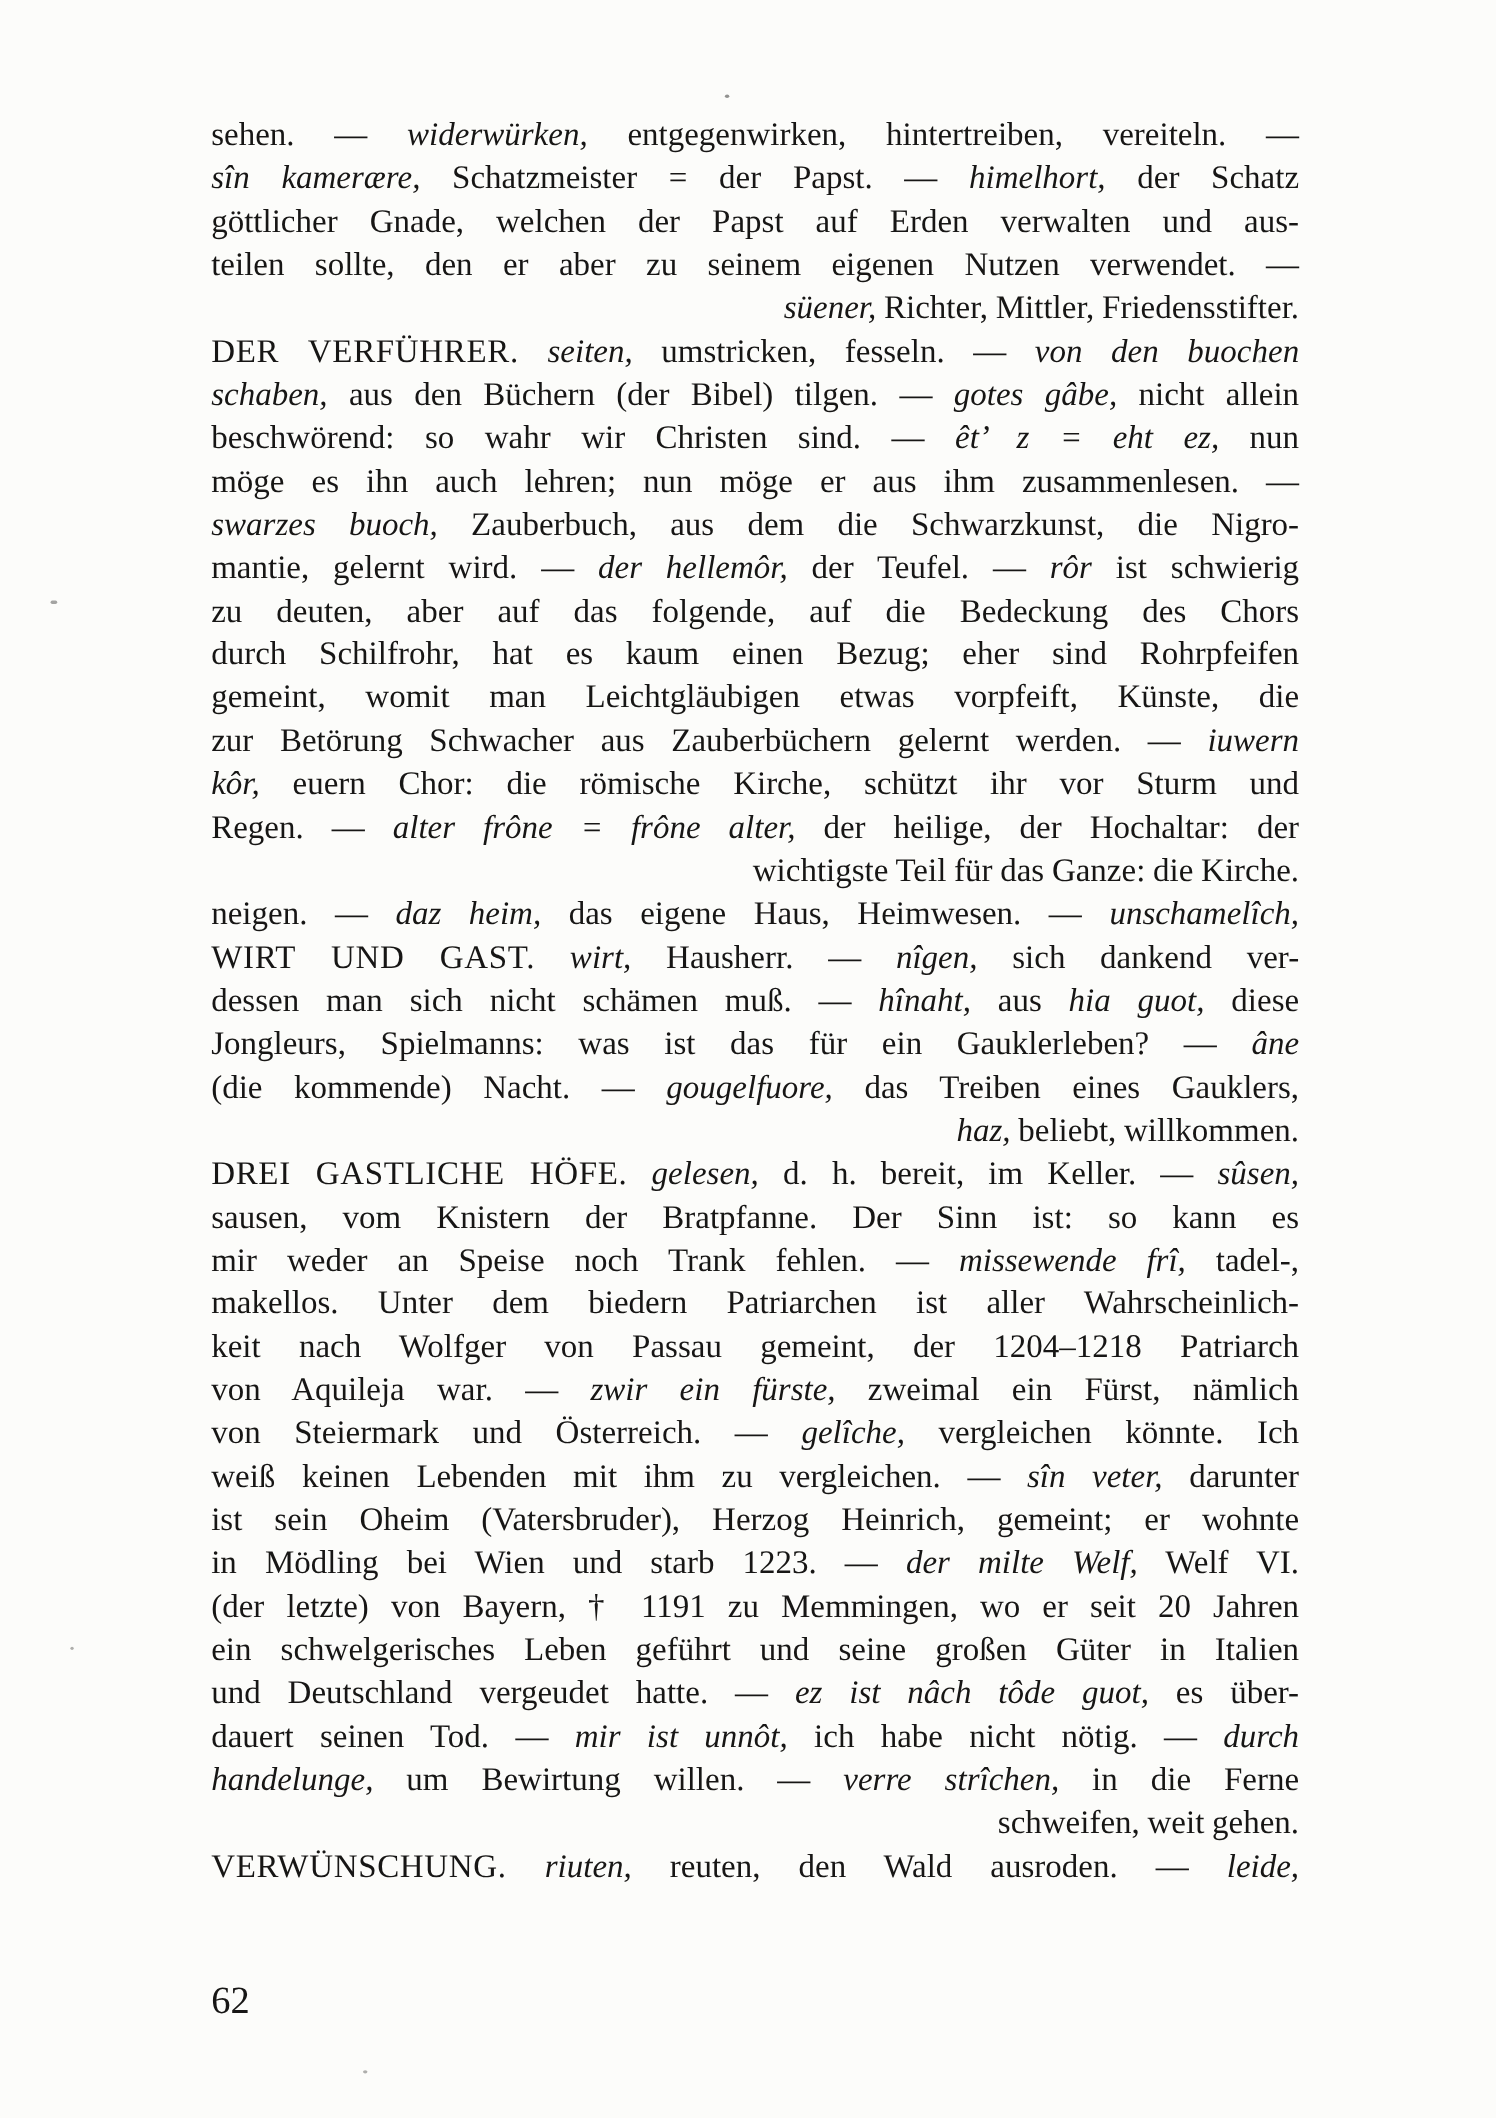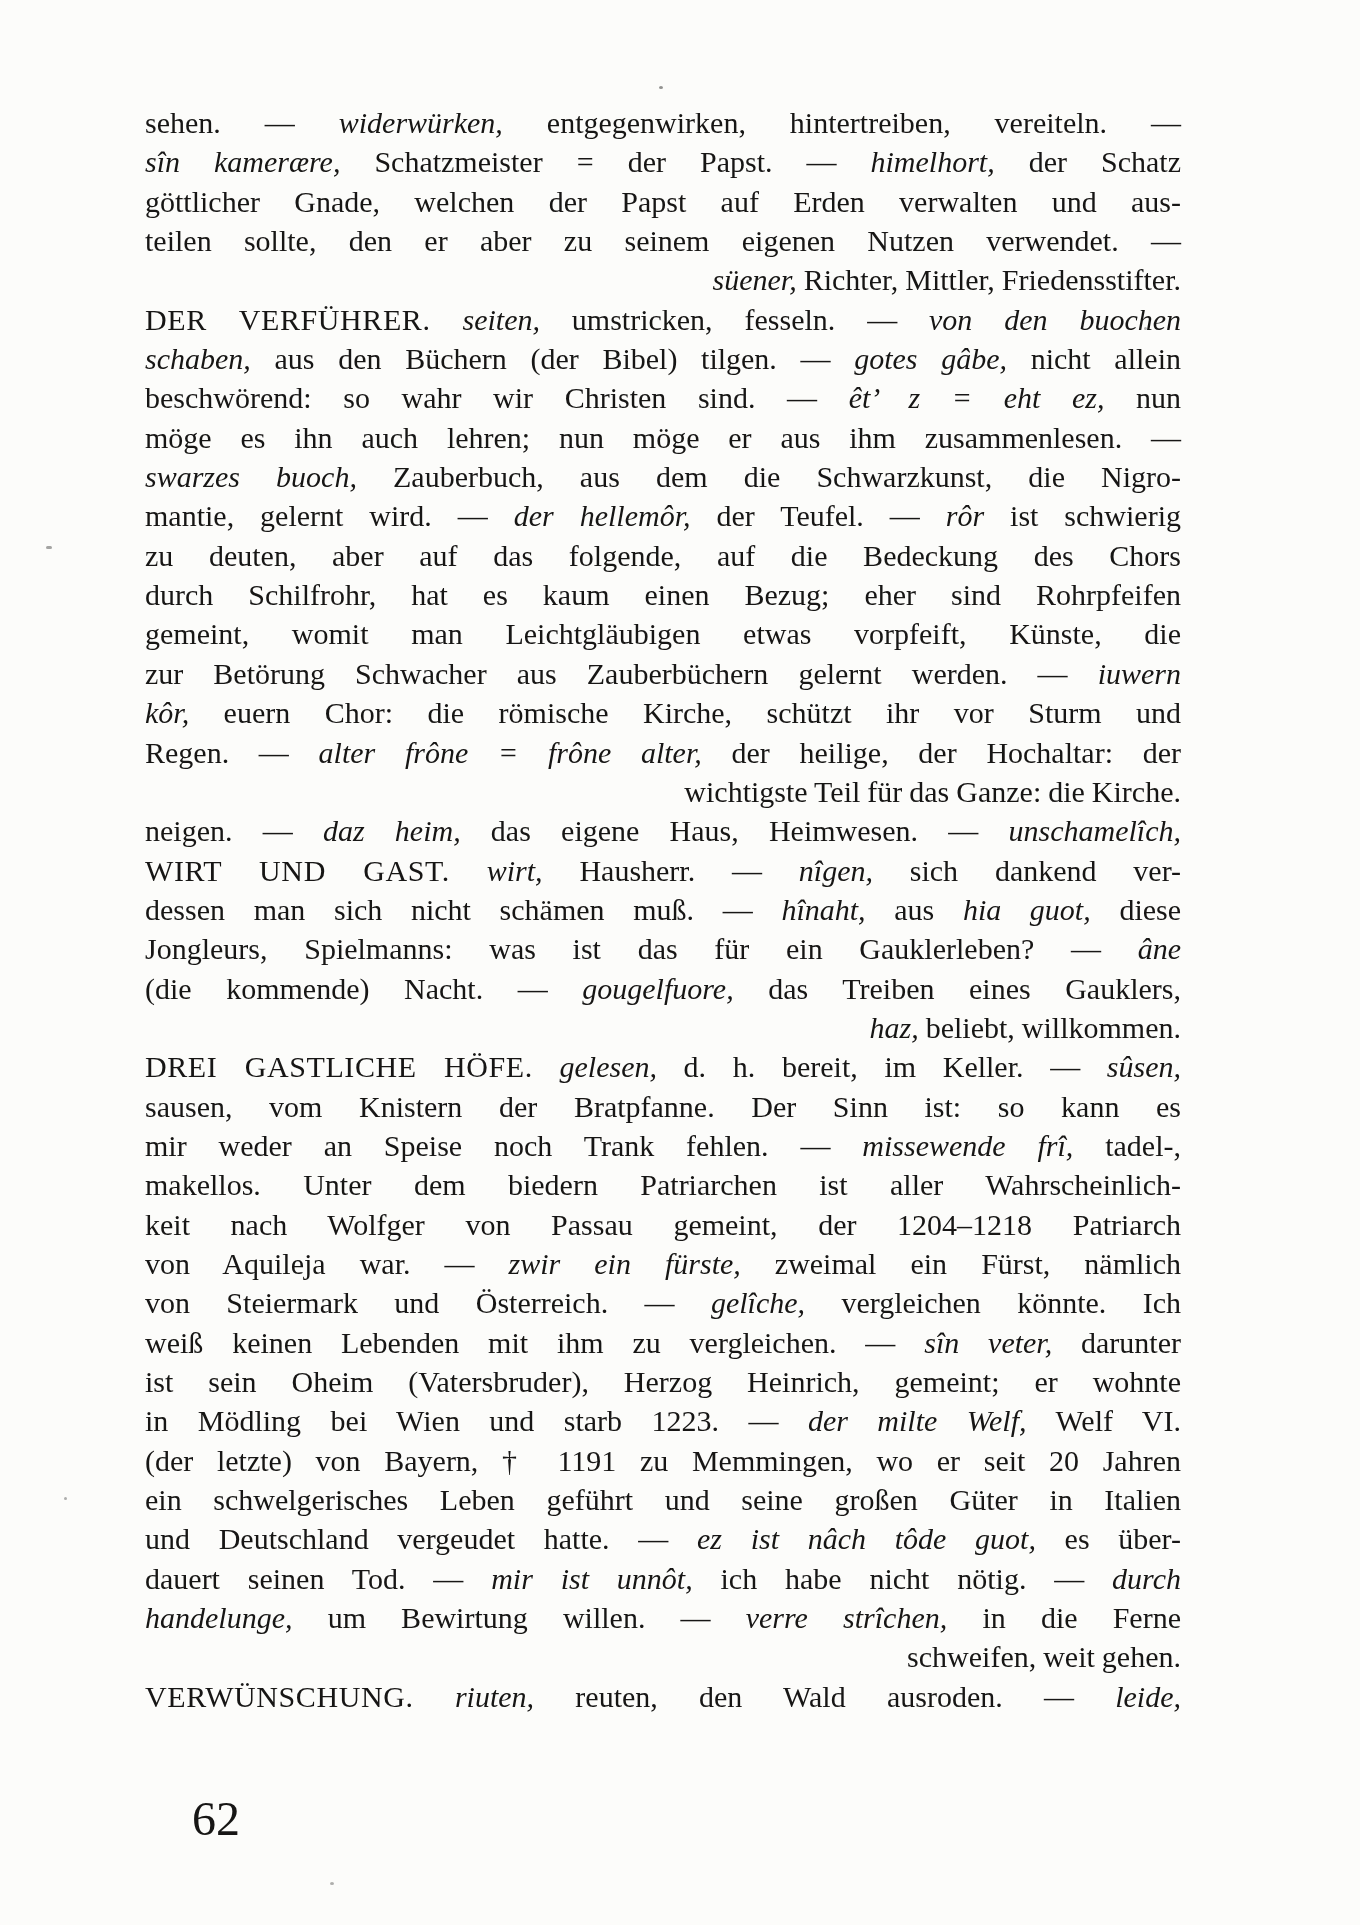--- a/index.html
+++ b/index.html
@@ -24,33 +24,34 @@
     line-height: 39.35px;
     word-spacing: -0.5px;
   }
   .line {
     text-align: right;
     white-space: normal;
   }
   .line.justify {
     text-align: justify;
     text-align-last: justify;
+    margin-left: 47px;
     -moz-text-align-last: justify;
   }
   .mhg {
     font-style: italic;
   }
   .head {
     letter-spacing: 0.6px;
   }
   .pagenum {
     position: absolute;
     left: 192px;
     top: 1796px;
-    font-size: 48px;
+    font-size: 35px;
     line-height: 46px;
     font-family: "Liberation Serif", serif;
     color: #171615;
   }
   
   .speck {
     position: absolute;
     background: #3a3a38;
     border-radius: 50%;
   }

